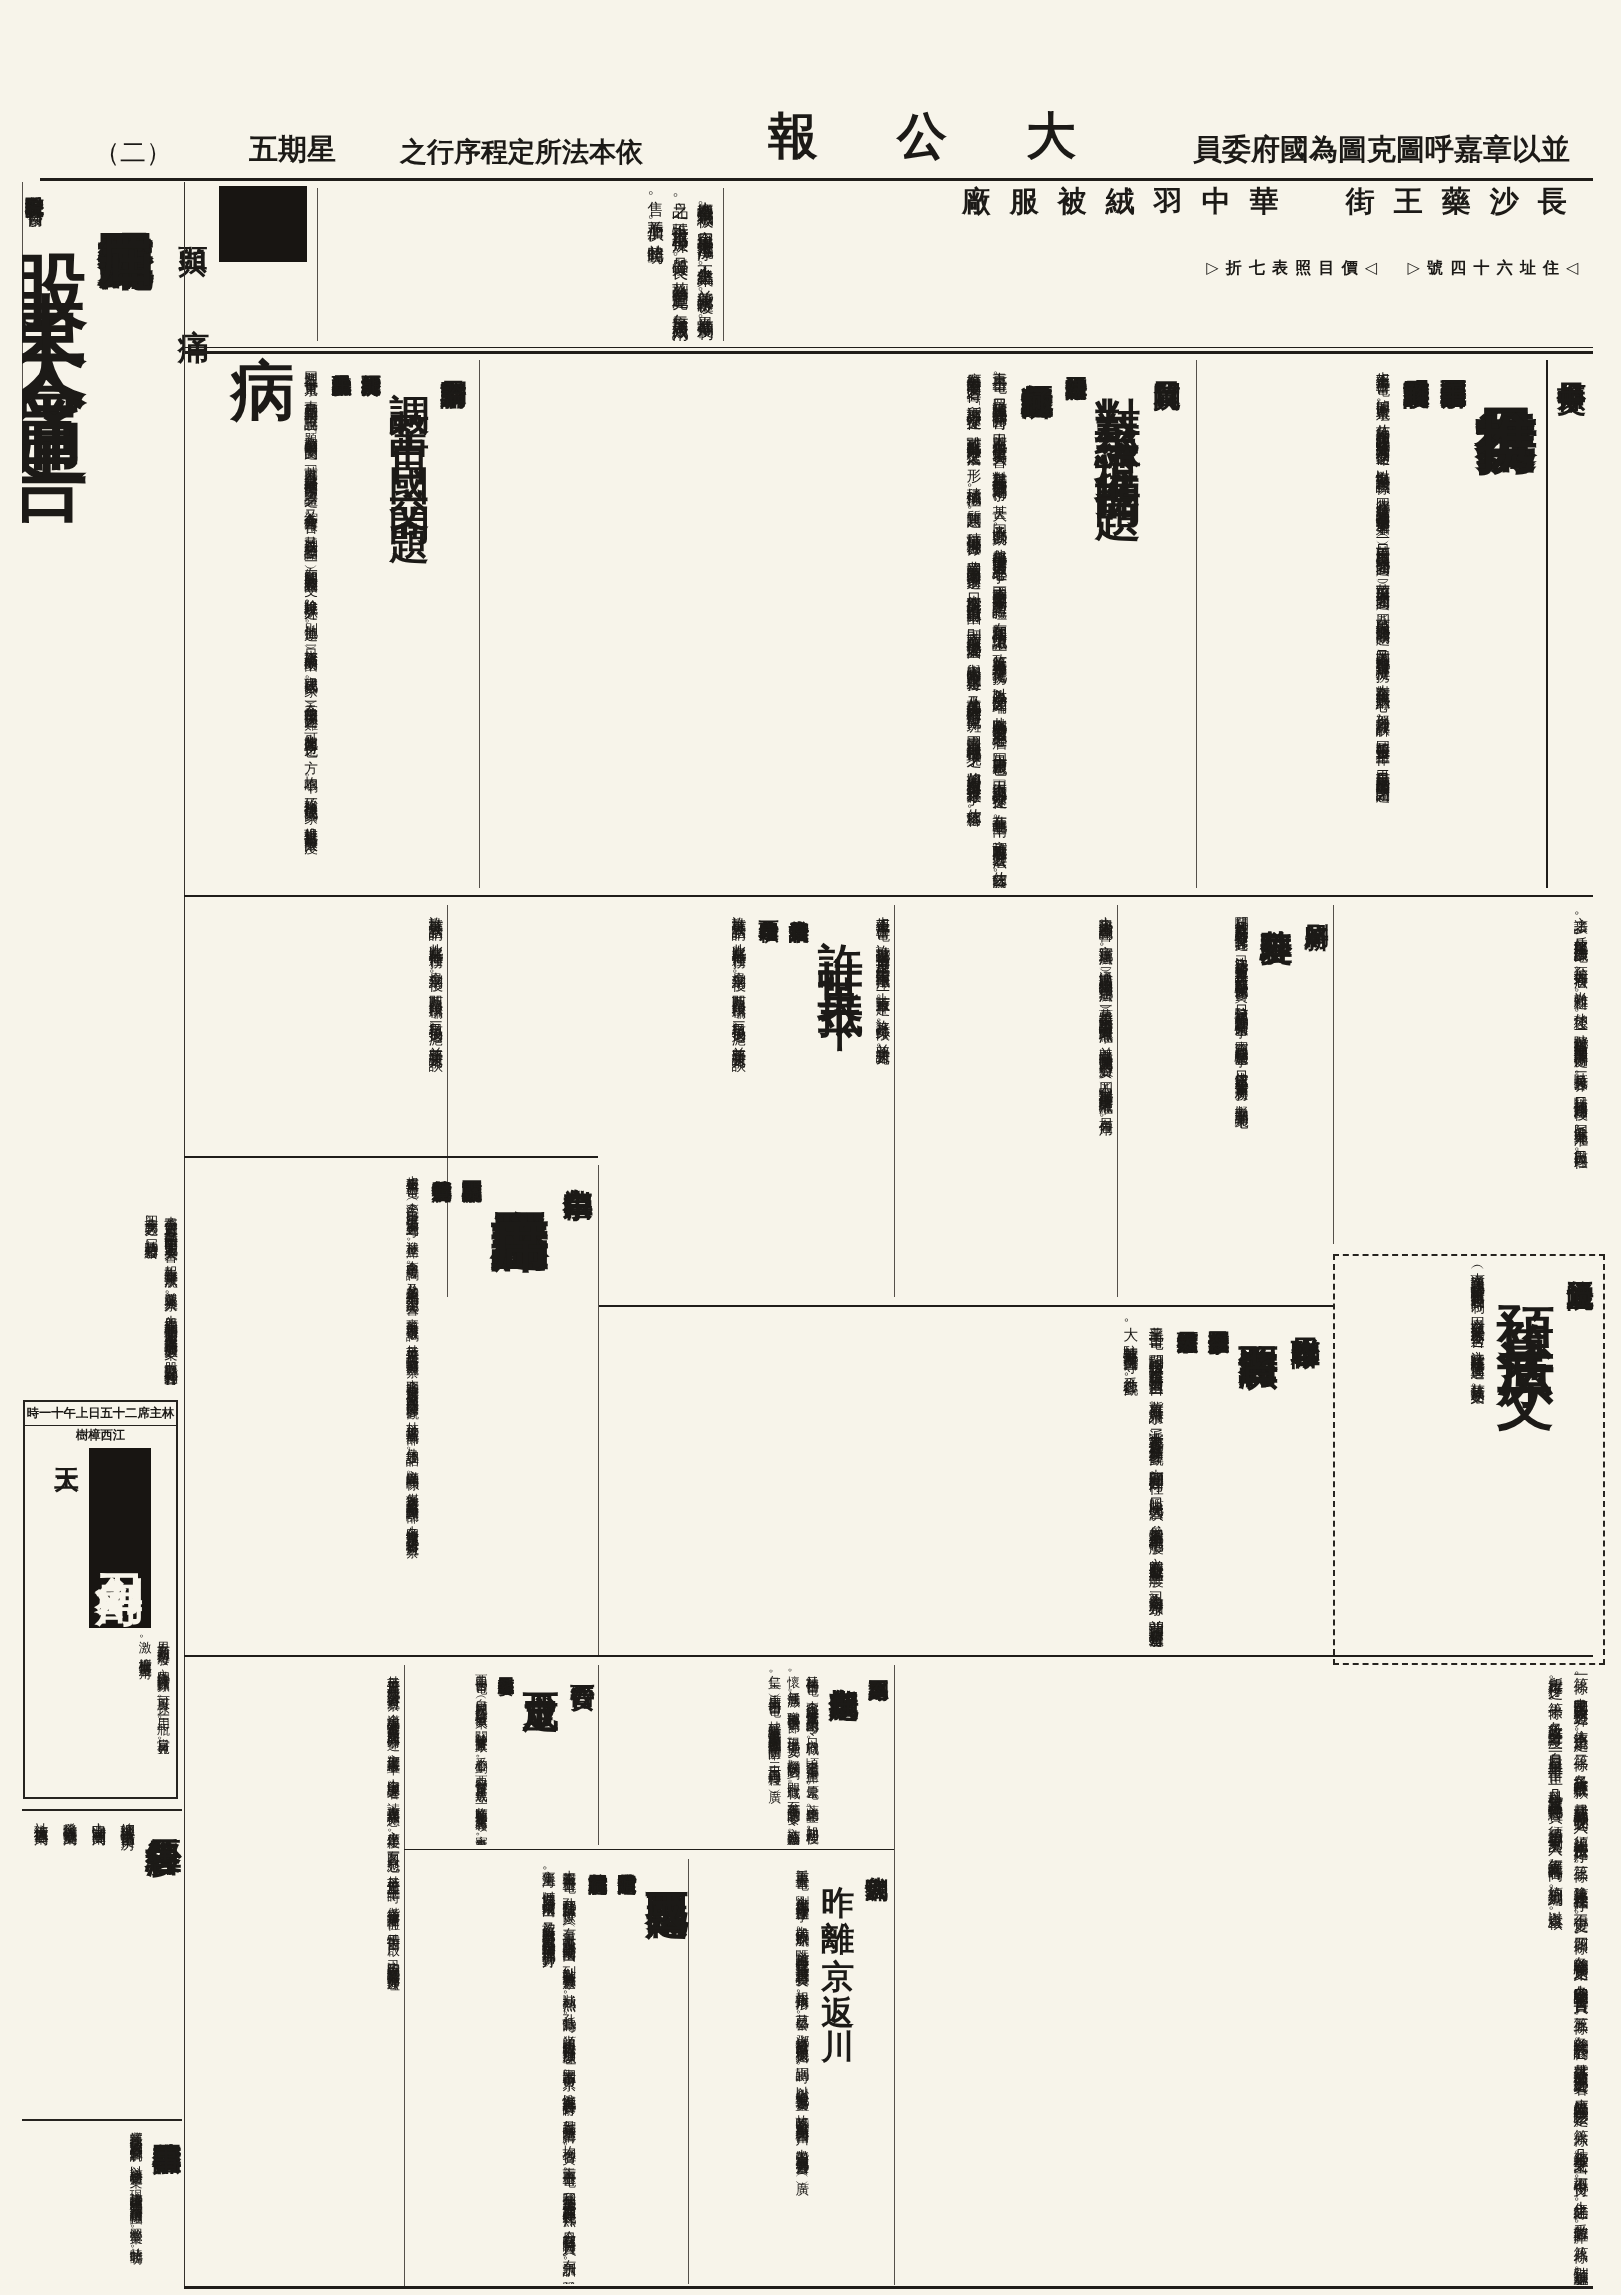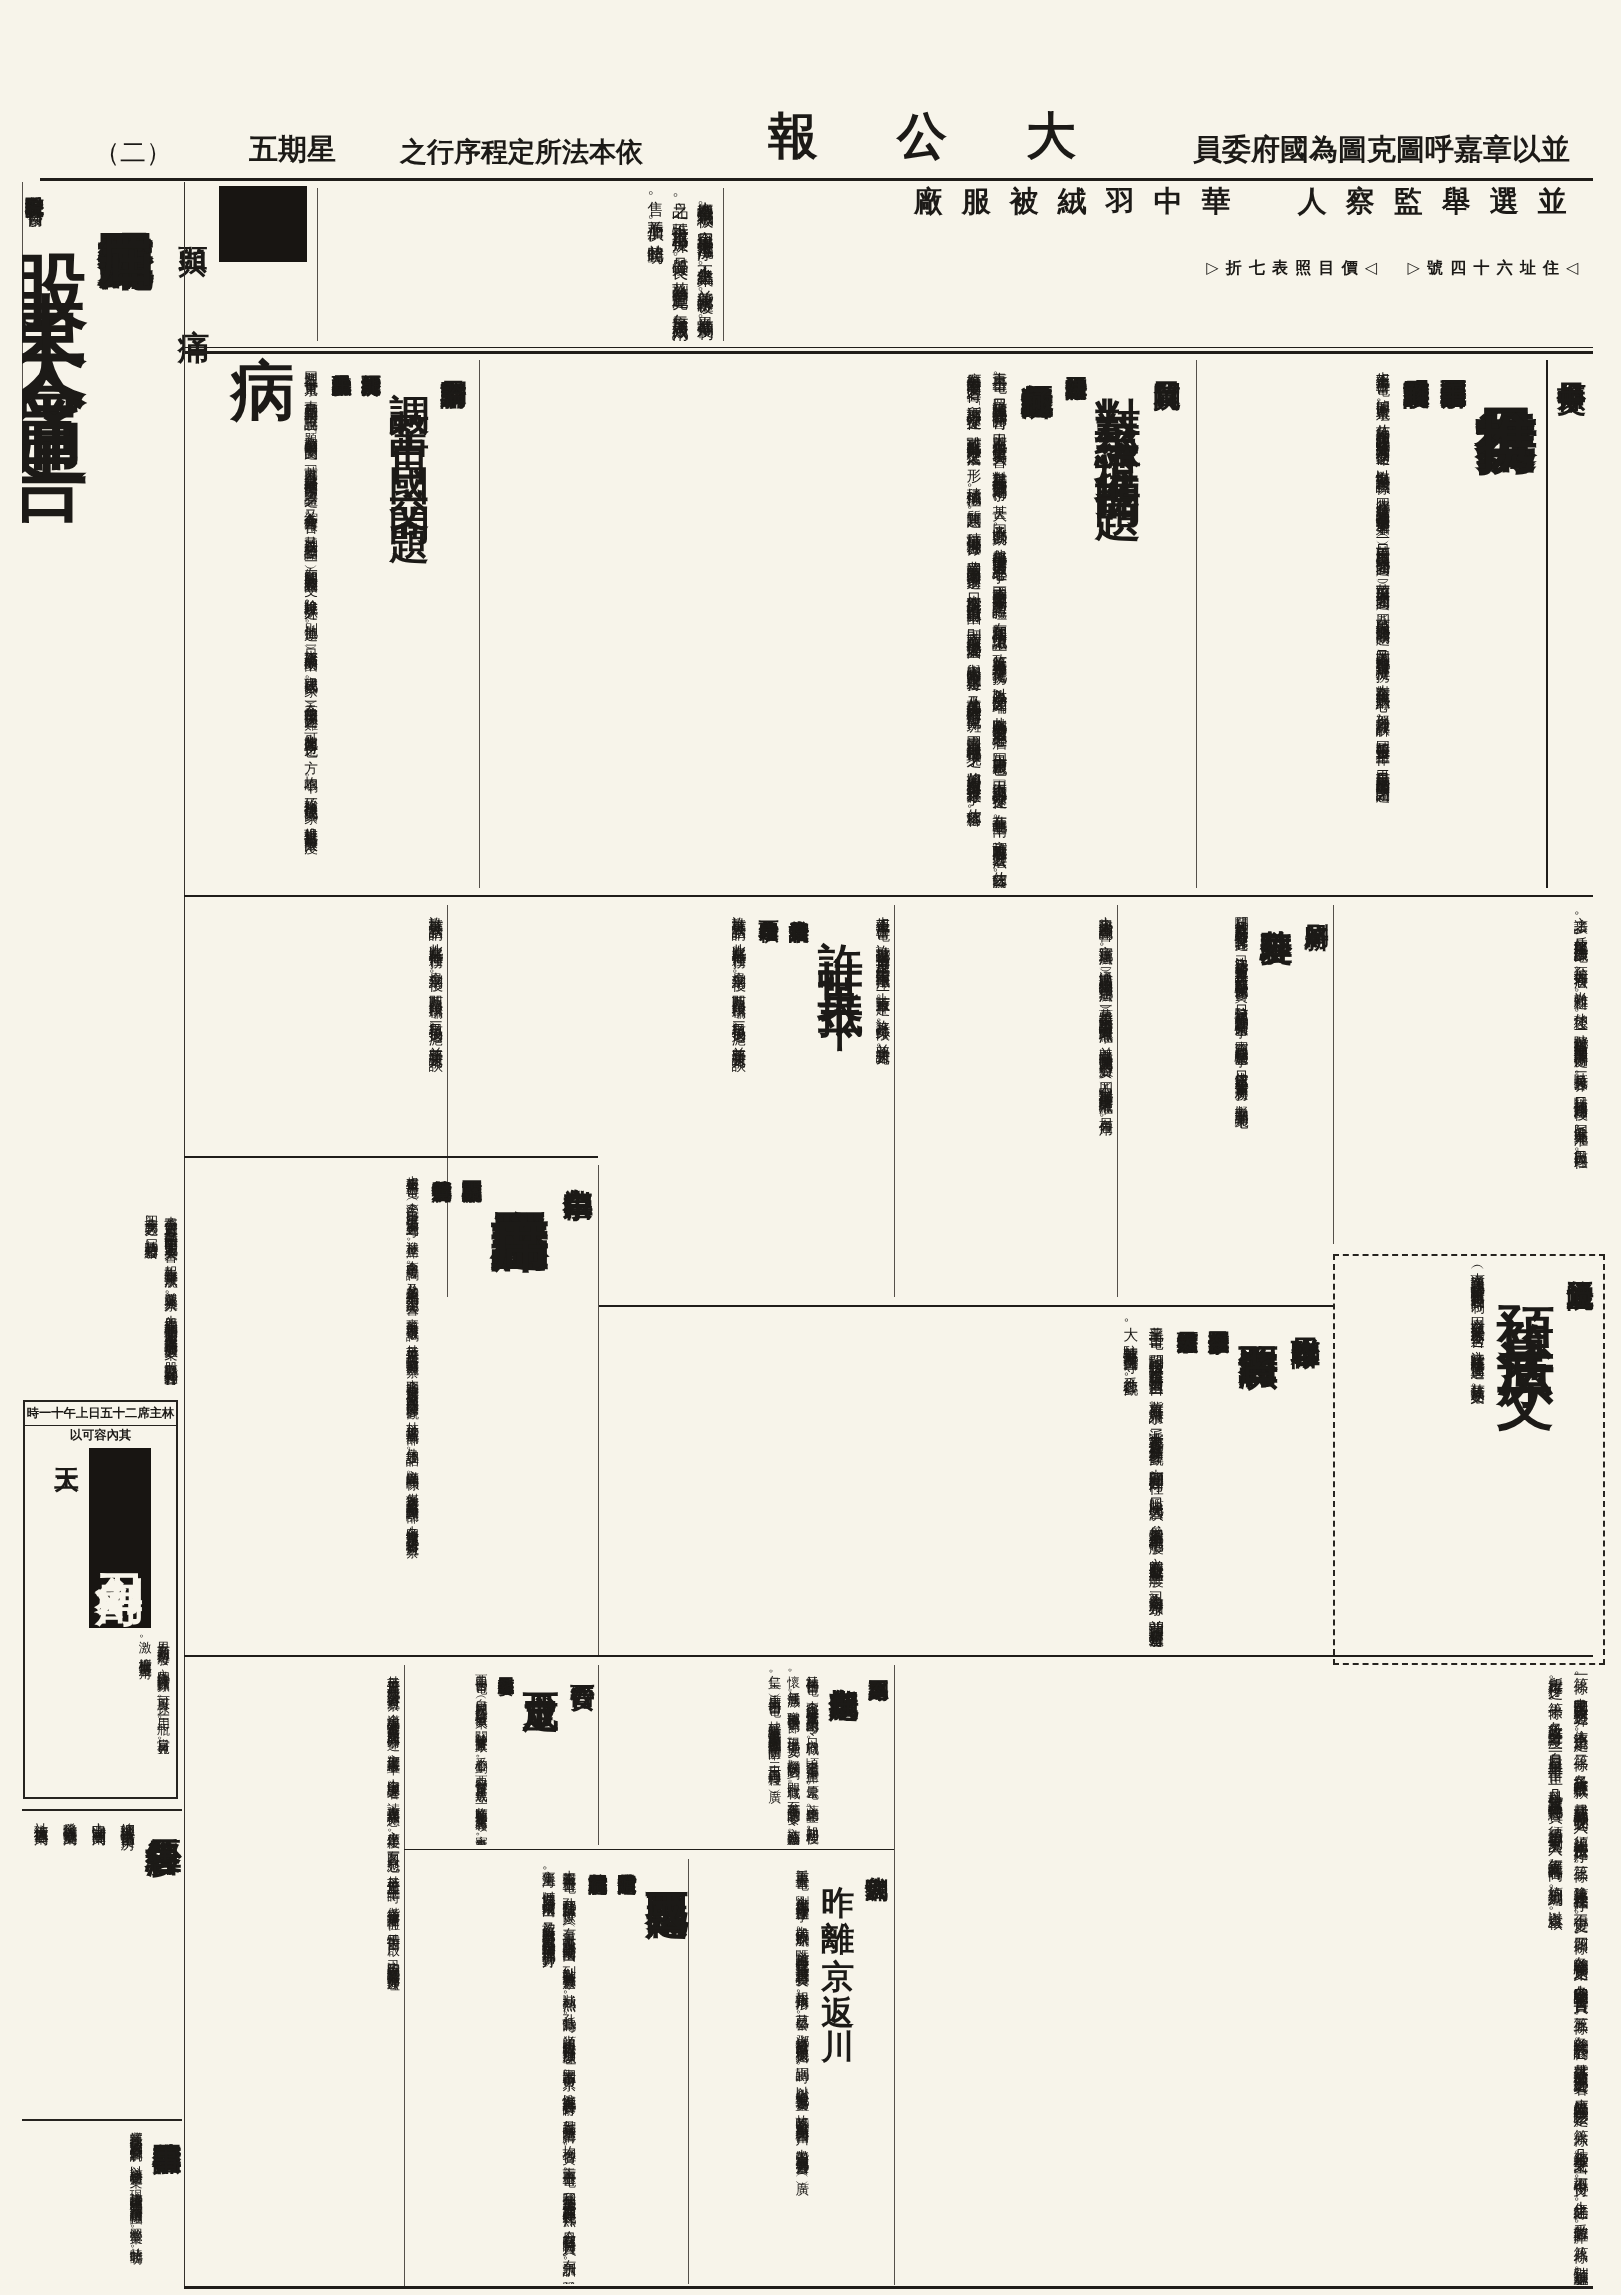--- a/index.html
+++ b/index.html
@@ -51,41 +51,41 @@
     <div class="eyegrid">
       <div class="inkbox" style="font-size:56px;">眼</div>
       <div style="display:flex;align-items:center;justify-content:center;font-size:65px;font-weight:700;">病</div>
       <div class="v" style="display:flex;align-items:center;justify-content:center;font-size:29px;font-weight:700;">與頭</div>
       <div style="display:flex;align-items:center;justify-content:center;font-size:33px;font-weight:700;">痛</div>
     </div>
     <div class="art" style="left:133px;top:5.8px;width:393px;height:153px;border-left:0.7px solid #55504a;border-right:0.7px solid #55504a;padding:0 5.8px;">
       <div class="bd" style="font-size:16.6px;line-height:1.5;">本廠機製鴨鴛絨被。完全用科學方法消毒洗淨。永不生蟲結聚。並能禦水輕暖。異常攜帶便利。實為居家旅行必備之品。特不惜成本精工提煉。品質優良。茲為酬答主顧起見。每床加裝淨絨八兩。仍照原碼出售。並不加價。特此聲明。</div>
     </div>
     <div class="quilthead">
-      <div class="qline rtl" style="right:7.2px;top:0;font-size:29px;letter-spacing:19px;">並選舉監察人　華中羽絨被服廠</div>
+      <div class="qline rtl" style="right:7.2px;top:0;font-size:29px;letter-spacing:19px;">長沙藥王街　華中羽絨被服廠</div>
       <div class="qline rtl" style="right:7.2px;top:28px;font-size:16px;letter-spacing:7.2px;margin-top:48px;">◁住址六十四號▷　◁價目照表七折▷</div>
     </div>
   </div>
   <div class="rh" style="left:184px;top:347px;width:1409px;height:1.4px;"></div>
   <div class="rh" style="left:184px;top:351px;width:1409px;height:2.9px;"></div>
 
   <div class="rail">
     <div class="railsec v" style="right:0;top:0;width:24.5px;height:245px;border-left:0.7px solid #55504a;font-size:19px;font-weight:700;padding-left:1.4px;">
       <span>象鼻眼科醫院</span>　<span style="font-size:14.4px;font-weight:400;">長沙南門口</span>
     </div>
     <div class="railsec art" style="left:0;top:7.2px;width:135px;height:1009px;">
       <div class="giant" style="font-size:56px;">湖南電燈股份有限公司召集第十九屆</div>
       <div class="giant" style="font-size:81px;letter-spacing:37px;">股東大會通告</div>
     </div>
     <div class="railsec art" style="left:0;top:1023px;width:159px;height:180px;">
       <div class="bd" style="font-size:13.7px;line-height:1.45;">本公司定於四月二十五日午前十時開第十九屆股東大會。報告上年營業狀況。並選舉監察人。上年股息紅利憑照第十八屆股東大會議決增加股數案。股息暨現紅利暫作存欵。俟滿足四十萬元之數。屆時憑摺發給云。</div>
     </div>
     <div class="railsec box" style="left:1.4px;top:1218px;width:151px;height:395px;">
       <div class="rtl" style="text-align:center;font-size:12.3px;font-weight:700;padding:2.9px 1.4px;border-bottom:0.7px solid #26231f;">林主席二十五日上午十一時</div>
-      <div class="rtl" style="text-align:center;font-size:12.3px;font-weight:700;padding:1.4px;">其內容可以</div>
+      <div class="rtl" style="text-align:center;font-size:12.3px;font-weight:700;padding:1.4px;">江西樟樹</div>
       <div style="display:flex;justify-content:center;gap:5.8px;padding:2.9px;">
         <div class="v" style="font-size:24.5px;font-weight:700;">大王</div>
         <div class="inkbox v" style="width:62px;height:180px;font-size:48px;">劊痔刀</div>
       </div>
       <div class="art" style="position:relative;width:144px;height:123px;left:2.9px;">
         <div class="bd" style="font-size:13px;line-height:1.4;">男女老幼新起痔發。內外痔痔痛搽抹顆。可服可搽。用一二瓶。當日見效。毫無刺激。樟樹批價每瓶三角。</div>
       </div>
     </div>
     <div class="railsec art" style="left:0;top:1627px;width:160px;height:303px;border-top:2.2px solid #26231f;">
       <div class="hl" style="font-size:36px;">長沙各埠經售</div>

